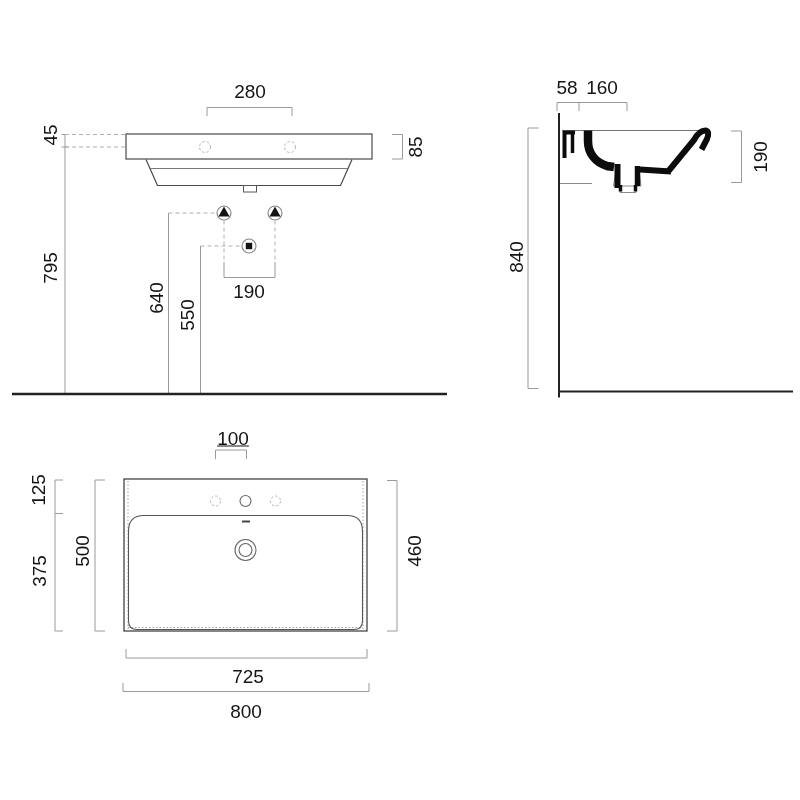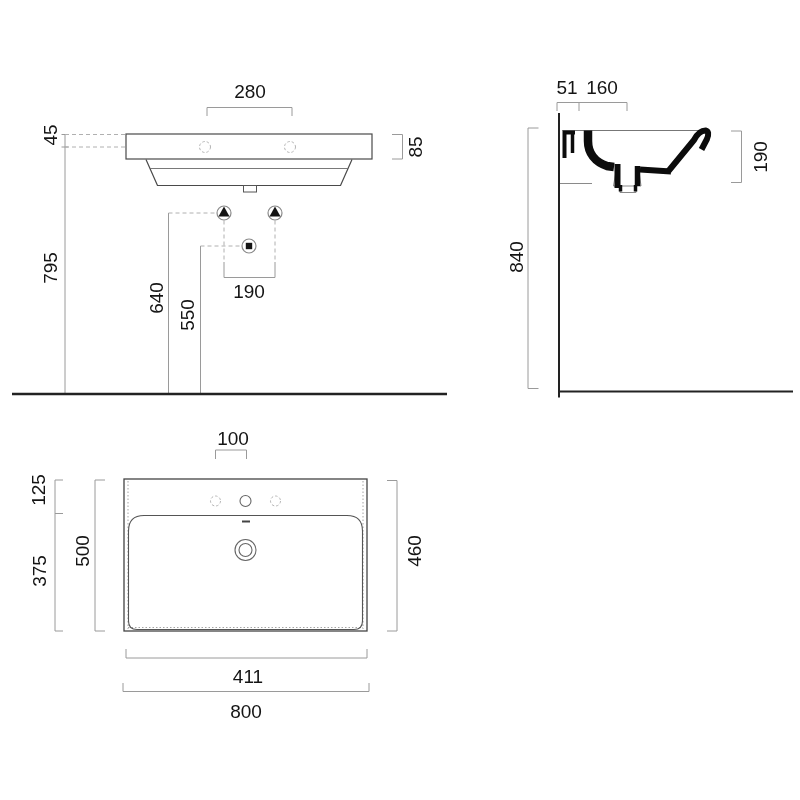--- a/index.html
+++ b/index.html
@@ -150,26 +150,26 @@
 </svg>
 
   <div class="dim" style="left:250px;top:91px;">280</div>
   <div class="dim rot" style="left:50px;top:135px;">45</div>
   <div class="dim rot" style="left:415px;top:147px;">85</div>
   <div class="dim rot" style="left:50px;top:268px;">795</div>
   <div class="dim rot" style="left:156px;top:298px;">640</div>
   <div class="dim rot" style="left:187px;top:315px;">550</div>
   <div class="dim" style="left:249px;top:291px;">190</div>
 
-  <div class="dim" style="left:567px;top:87px;">51</div>
+  <div class="dim" style="left:567px;top:87px;">58</div>
   <div class="dim" style="left:602px;top:87px;">160</div>
   <div class="dim rot" style="left:760px;top:157px;">190</div>
   <div class="dim rot" style="left:516px;top:257px;">840</div>
 
-  <div class="dim" style="left:233px;top:438px;">100</div>
+  <div class="dim" style="left:233px;top:438px;text-decoration:underline;">100</div>
   <div class="dim rot" style="left:38px;top:490px;">125</div>
   <div class="dim rot" style="left:39px;top:571px;">375</div>
   <div class="dim rot" style="left:82px;top:551px;">500</div>
   <div class="dim rot" style="left:414px;top:551px;">460</div>
-  <div class="dim" style="left:248px;top:676px;">411</div>
+  <div class="dim" style="left:248px;top:676px;">725</div>
   <div class="dim" style="left:246px;top:711px;text-align:center;">800</div>
 
 </div>
 
 </body></html>

